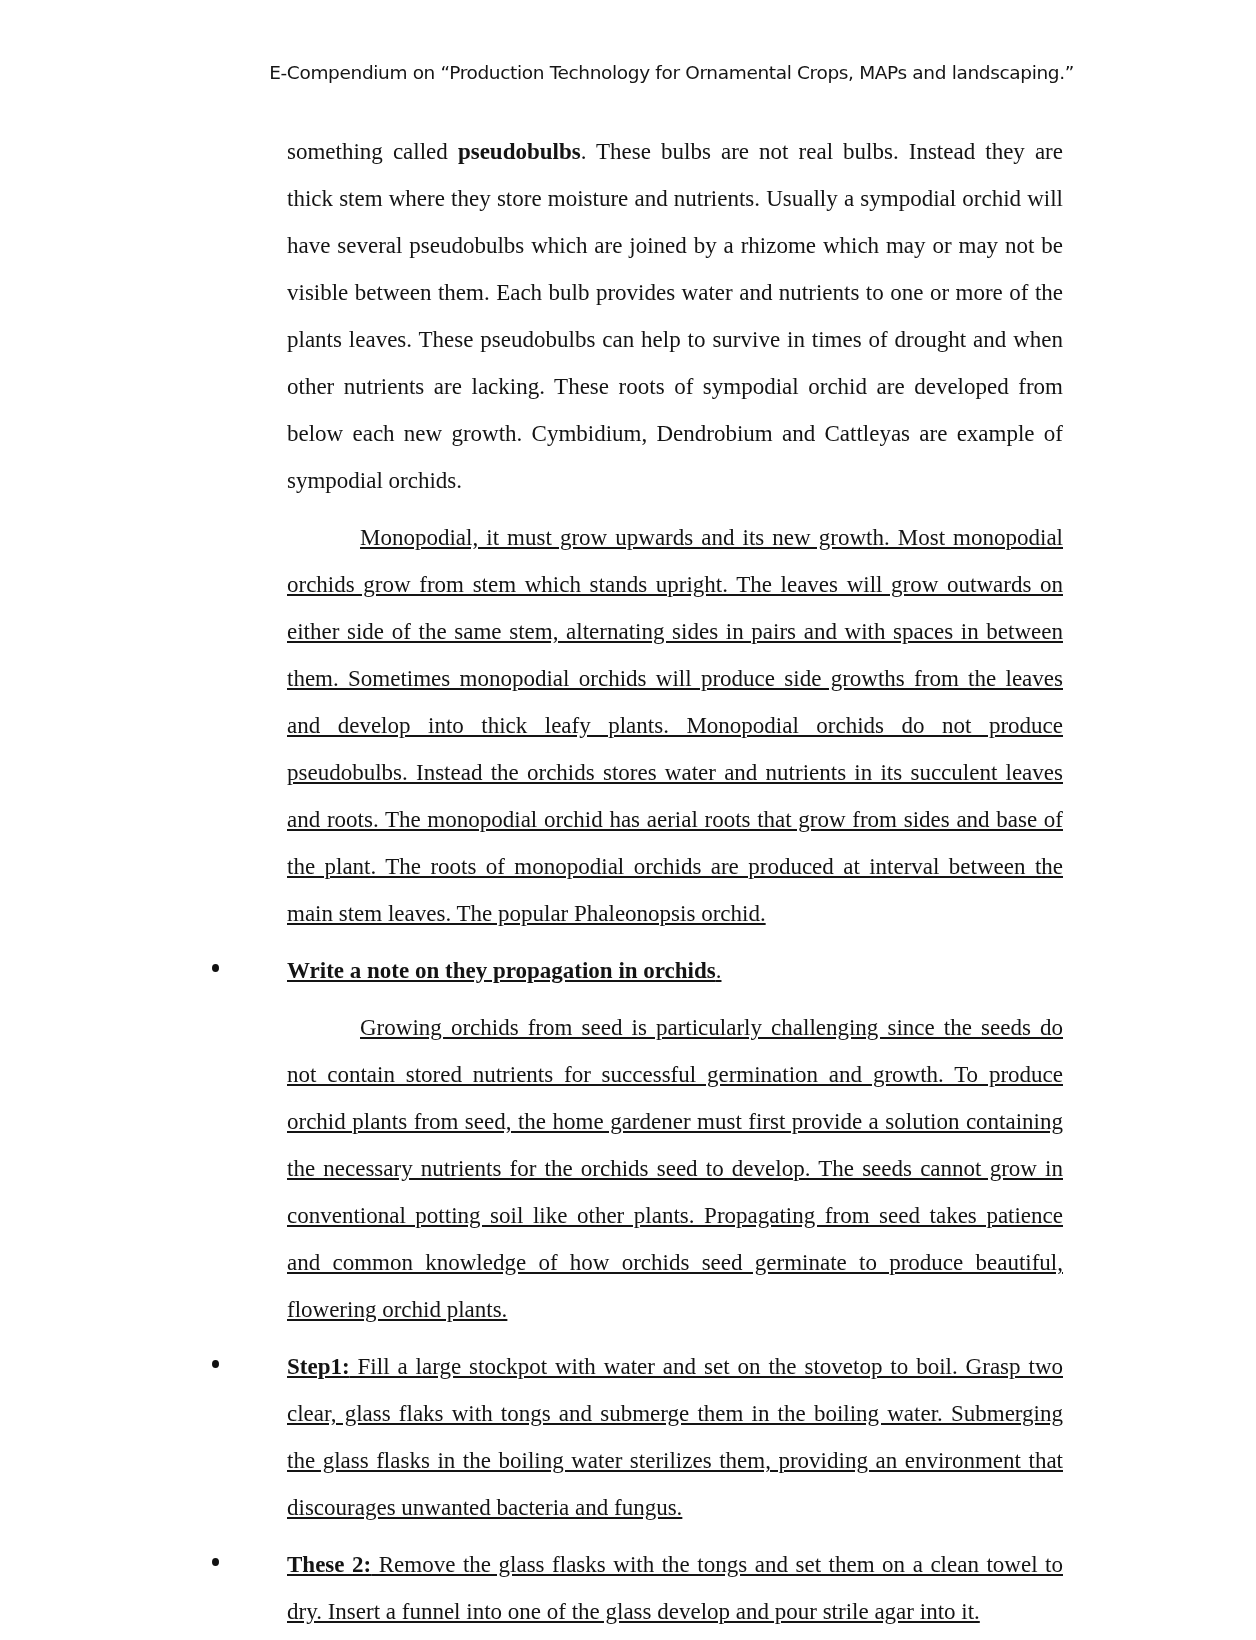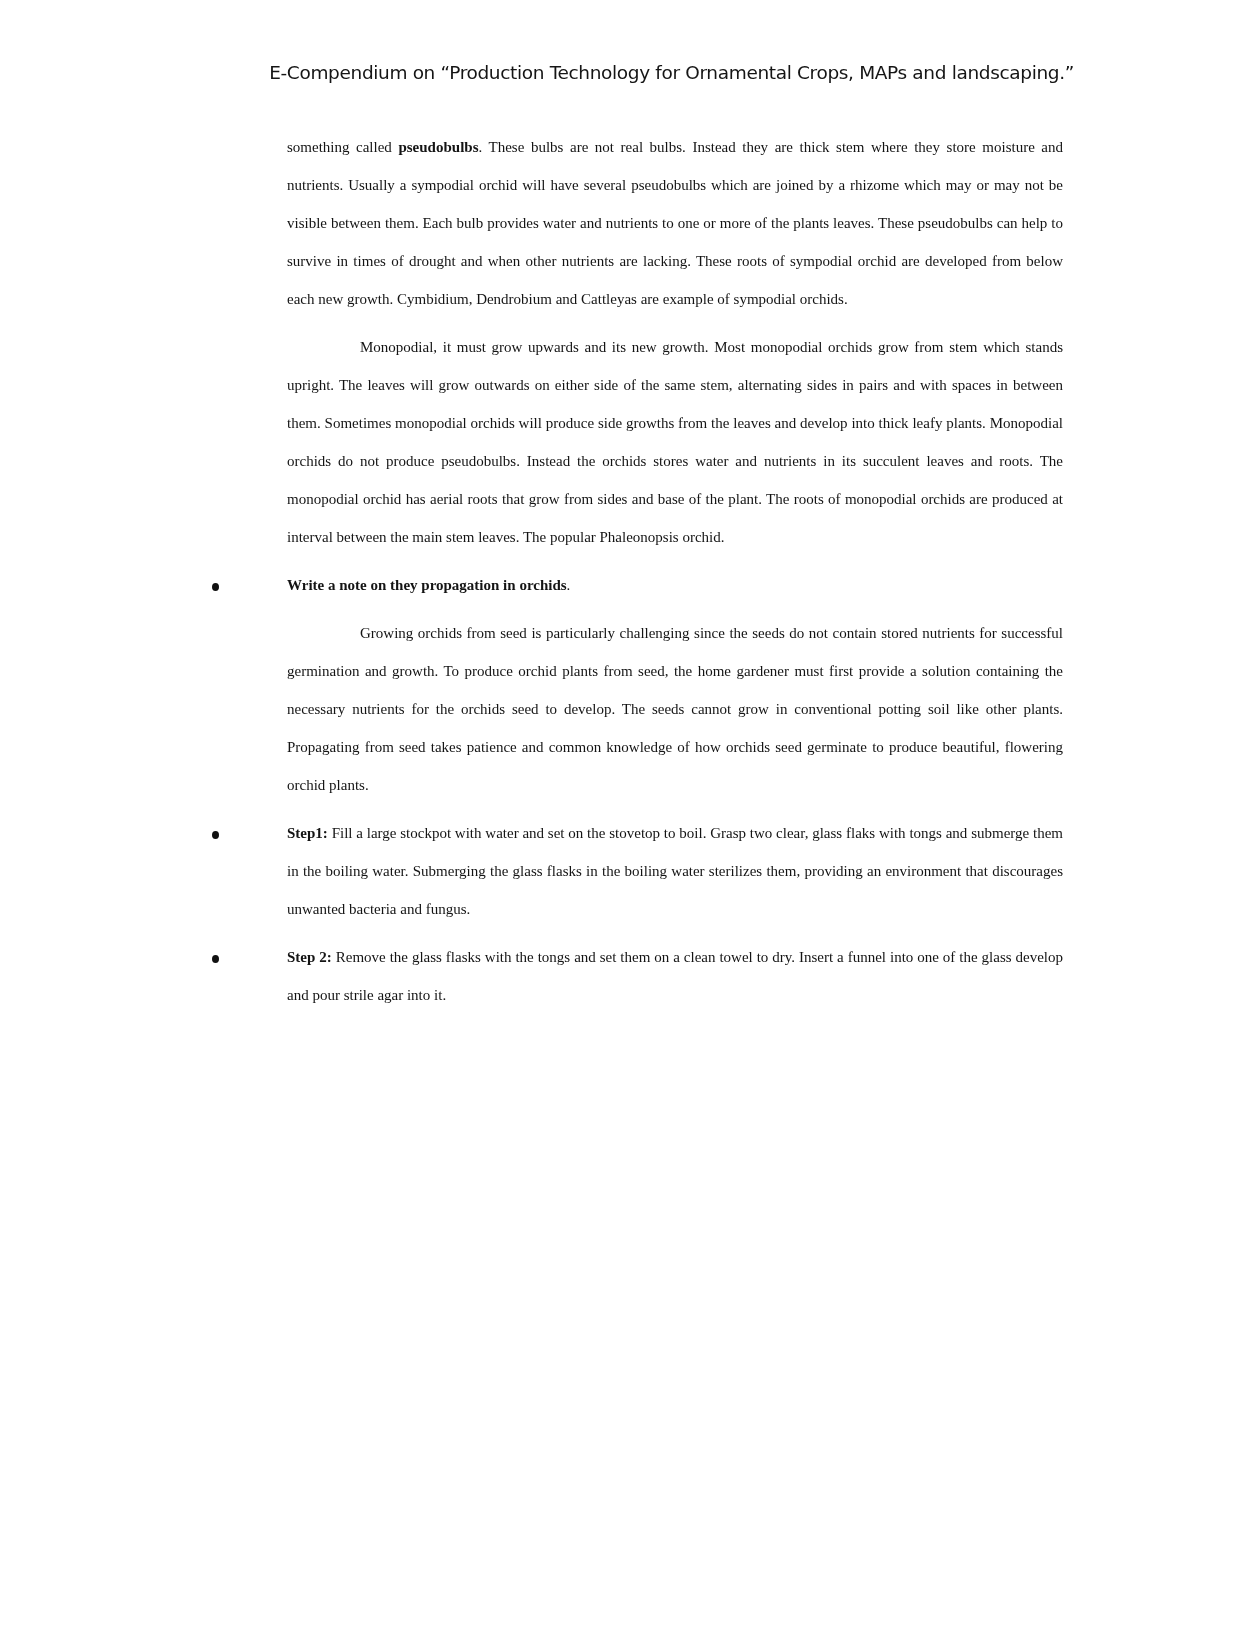--- a/index.html
+++ b/index.html
@@ -4,25 +4,25 @@
 <style>
   html, body { margin: 0; padding: 0; background: #ffffff; }
   body { width: 1256px; height: 1640px; position: relative; overflow: hidden; color: #111; }
   .header {
     position: absolute; left: 214px; top: 62px; width: 860px;
     font-family: "DejaVu Sans", sans-serif; font-size: 18.5px; letter-spacing: -0.35px;
     white-space: nowrap; color: #151515; text-align: right;
   }
   .content {
     position: absolute; left: 287px; top: 128px; width: 776px;
-    font-family: "Liberation Serif", serif; font-size: 15px; line-height: 38px;
+    font-family: "Liberation Serif", serif; font-size: 23px; line-height: 47px;
     text-align: justify; color: #141414;
   }
   .content p { margin: 0; }
-  .para-gap { margin-top: 10px !important; }
+  .para-gap { margin-top: 10px !important; text-decoration: underline; }
   .indent { text-indent: 73px; }
   .bullet-item { position: relative; }
   .bullet-dot {
     position: absolute; left: -75px; top: 17px; width: 7px; height: 8px;
     border-radius: 50%; background: #111;
   }
   b { font-weight: bold; }
 </style>
 </head>
 <body>
@@ -34,15 +34,15 @@
   <p><span>something called </span><b>pseudobulbs</b><span>. These bulbs are not real bulbs. Instead they are thick stem where they store moisture and nutrients. Usually a sympodial orchid will have several pseudobulbs which are joined by a rhizome which may or may not be visible between them. Each bulb provides water and nutrients to one or more of the plants leaves. These pseudobulbs can help to survive in times of drought and when other nutrients are lacking. These roots of sympodial orchid are developed from below each new growth. Cymbidium, Dendrobium and Cattleyas are example of sympodial orchids.</span></p>
 
   <p class="indent para-gap">Monopodial, it must grow upwards and its new growth. Most monopodial orchids grow from stem which stands upright. The leaves will grow outwards on either side of the same stem, alternating sides in pairs and with spaces in between them. Sometimes monopodial orchids will produce side growths from the leaves and develop into thick leafy plants. Monopodial orchids do not produce pseudobulbs. Instead the orchids stores water and nutrients in its succulent leaves and roots. The monopodial orchid has aerial roots that grow from sides and base of the plant. The roots of monopodial orchids are produced at interval between the main stem leaves. The popular Phaleonopsis orchid.</p>
 
   <p class="bullet-item para-gap"><span class="bullet-dot"></span><b>Write a note on they propagation in orchids</b><span>.</span></p>
 
   <p class="indent para-gap">Growing orchids from seed is particularly challenging since the seeds do not contain stored nutrients for successful germination and growth. To produce orchid plants from seed, the home gardener must first provide a solution containing the necessary nutrients for the orchids seed to develop. The seeds cannot grow in conventional potting soil like other plants. Propagating from seed takes patience and common knowledge of how orchids seed germinate to produce beautiful, flowering orchid plants.</p>
 
   <p class="bullet-item para-gap"><span class="bullet-dot"></span><b>Step1:</b><span> Fill a large stockpot with water and set on the stovetop to boil. Grasp two clear, glass flaks with tongs and submerge them in the boiling water. Submerging the glass flasks in the boiling water sterilizes them, providing an environment that discourages unwanted bacteria and fungus.</span></p>
 
-  <p class="bullet-item para-gap"><span class="bullet-dot"></span><b>Step 2:</b><span> Remove the glass flasks with the tongs and set them on a clean towel to dry. Insert a funnel into one of the glass develop and pour strile agar into it.</span></p>
+  <p class="bullet-item para-gap"><span class="bullet-dot"></span><b>These 2:</b><span> Remove the glass flasks with the tongs and set them on a clean towel to dry. Insert a funnel into one of the glass develop and pour strile agar into it.</span></p>
 
 </div>
 
 </body></html>

